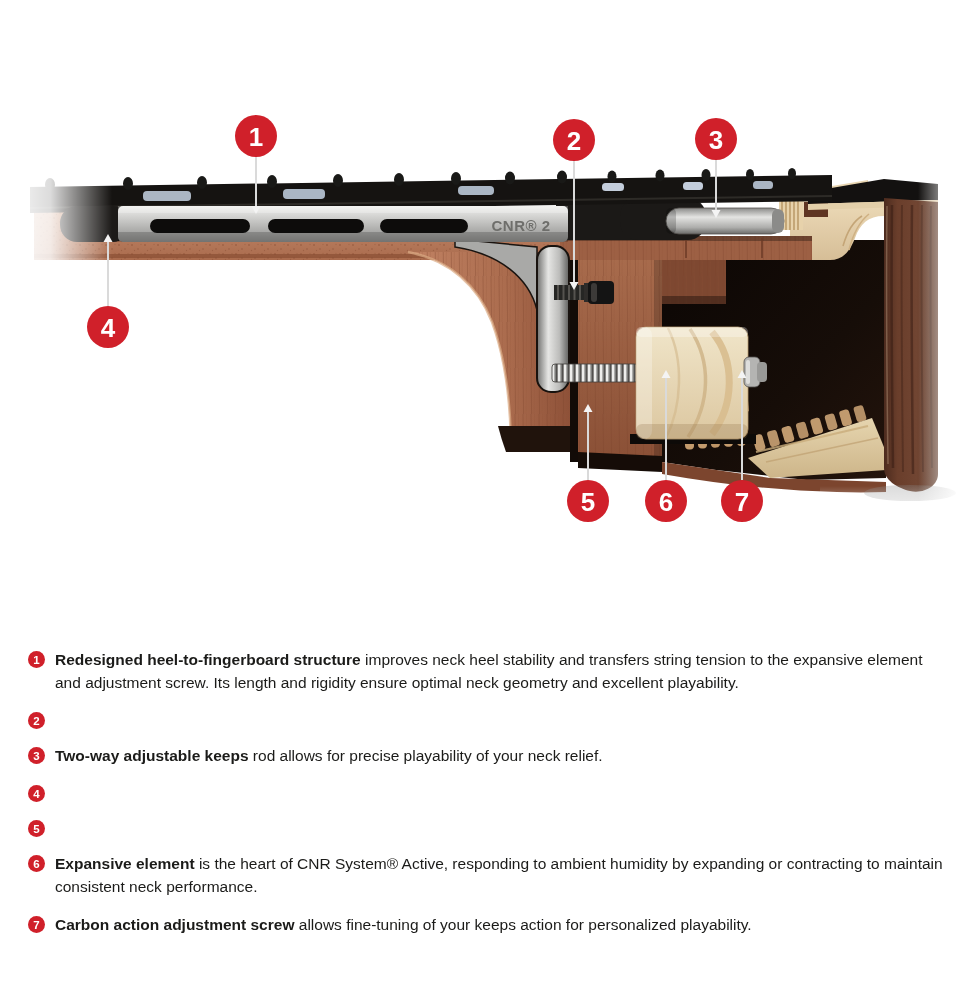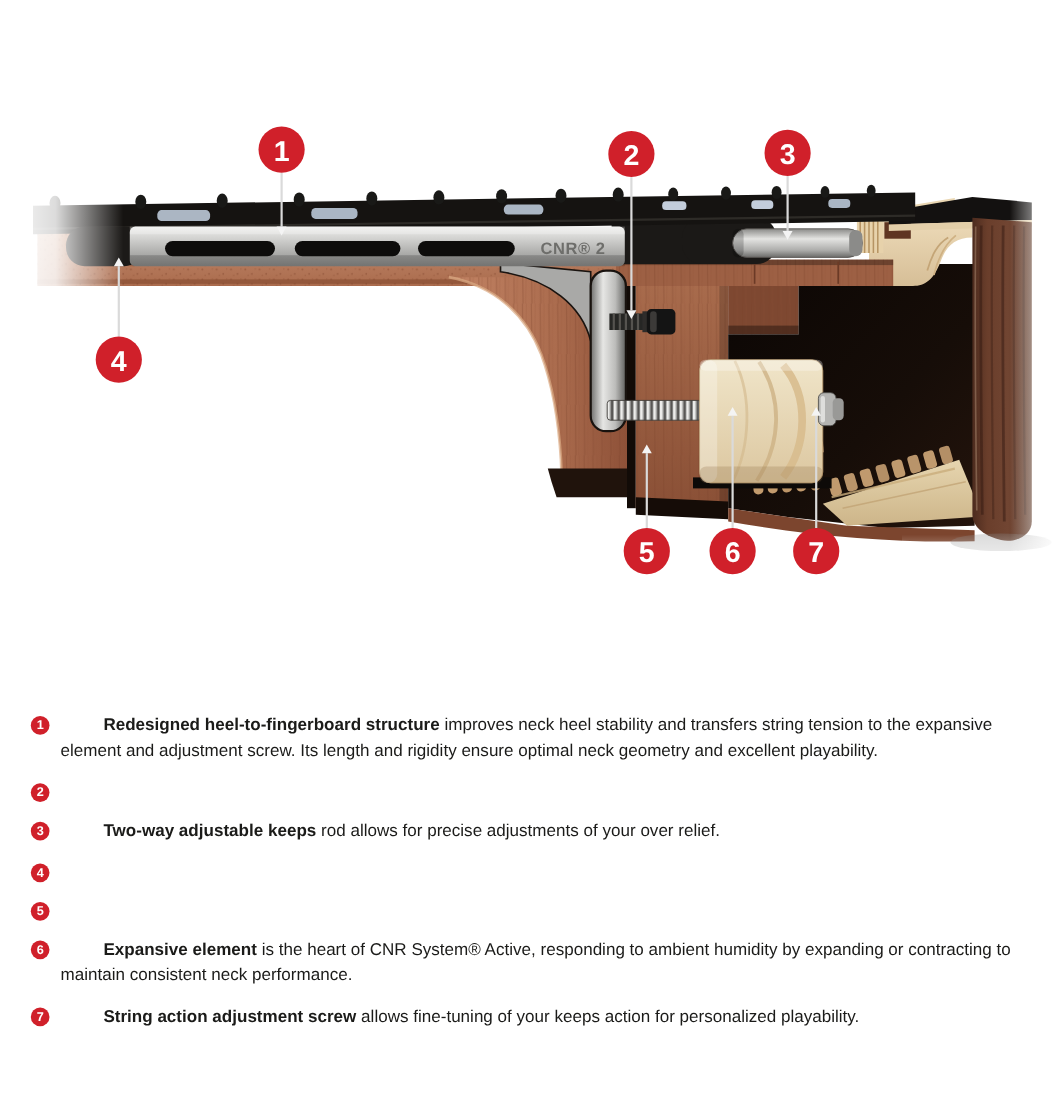--- a/index.html
+++ b/index.html
@@ -5,21 +5,21 @@
   html,body{margin:0;padding:0;background:#fff;}
   .page{position:relative;width:966px;height:1003px;background:#fff;overflow:hidden;
         font-family:"Liberation Sans",sans-serif;}
   svg.photo{position:absolute;top:0;left:0;display:block;}
   .legend{position:absolute;left:28px;top:648px;width:920px;}
   .legend-item{display:flex;gap:10px;margin-bottom:15px;align-items:flex-start;}
   .lnum{flex:none;width:17px;height:17px;margin-top:3px;border-radius:50%;
         background:#d0202a;color:#fff;font-size:11.5px;font-weight:700;
         display:flex;align-items:center;justify-content:center;}
   .ltext{margin:0;font-size:15.5px;line-height:23px;color:#1b1b19;}
-  .ltext b{font-weight:700;margin-left:39px;}
+  .ltext b{font-weight:700;}
   .desc{white-space:pre-line;}
 </style>
 </head>
 <body>
 
 <div class="page">
 
 <svg class="photo" width="966" height="620" viewBox="0 0 966 620">
   <defs>
     <linearGradient id="casingGrad" x1="0" y1="0" x2="0" y2="1">
@@ -315,31 +315,31 @@
 <div class="legend">
   <div class="legend-item">
     <span class="lnum" style="background-color: rgb(208, 32, 42);">1</span>
     <p class="ltext"><b>Redesigned heel-to-fingerboard structure</b> <span class="desc">improves neck heel stability and transfers string tension to the expansive element and adjustment screw. Its length and rigidity ensure optimal neck geometry and excellent playability.</span></p>
   </div>
   <div class="legend-item">
     <span class="lnum" style="background-color: rgb(208, 32, 42);">2</span>
   </div>
   <div class="legend-item">
     <span class="lnum" style="background-color: rgb(208, 32, 42);">3</span>
-    <p class="ltext"><b>Two-way adjustable keeps</b> <span class="desc">rod allows for precise adjustments of your over relief.</span></p>
+    <p class="ltext"><b>Two-way adjustable keeps</b> <span class="desc">rod allows for precise playability of your neck relief.</span></p>
   </div>
   <div class="legend-item">
     <span class="lnum" style="background-color: rgb(208, 32, 42);">4</span>
   </div>
   <div class="legend-item">
     <span class="lnum" style="background-color: rgb(208, 32, 42);">5</span>
   </div>
   <div class="legend-item">
     <span class="lnum" style="background-color: rgb(208, 32, 42);">6</span>
     <p class="ltext"><b>Expansive element</b> <span class="desc">is the heart of CNR System® Active, responding to ambient humidity by expanding or contracting to maintain consistent neck performance.</span></p>
   </div>
   <div class="legend-item">
     <span class="lnum" style="background-color: rgb(208, 32, 42);">7</span>
-    <p class="ltext"><b>String action adjustment screw</b> <span class="desc">allows fine-tuning of your keeps action for personalized playability.</span></p>
+    <p class="ltext"><b>Carbon action adjustment screw</b> <span class="desc">allows fine-tuning of your keeps action for personalized playability.</span></p>
   </div>
 </div>
 
 </div>
 
 </body></html>

